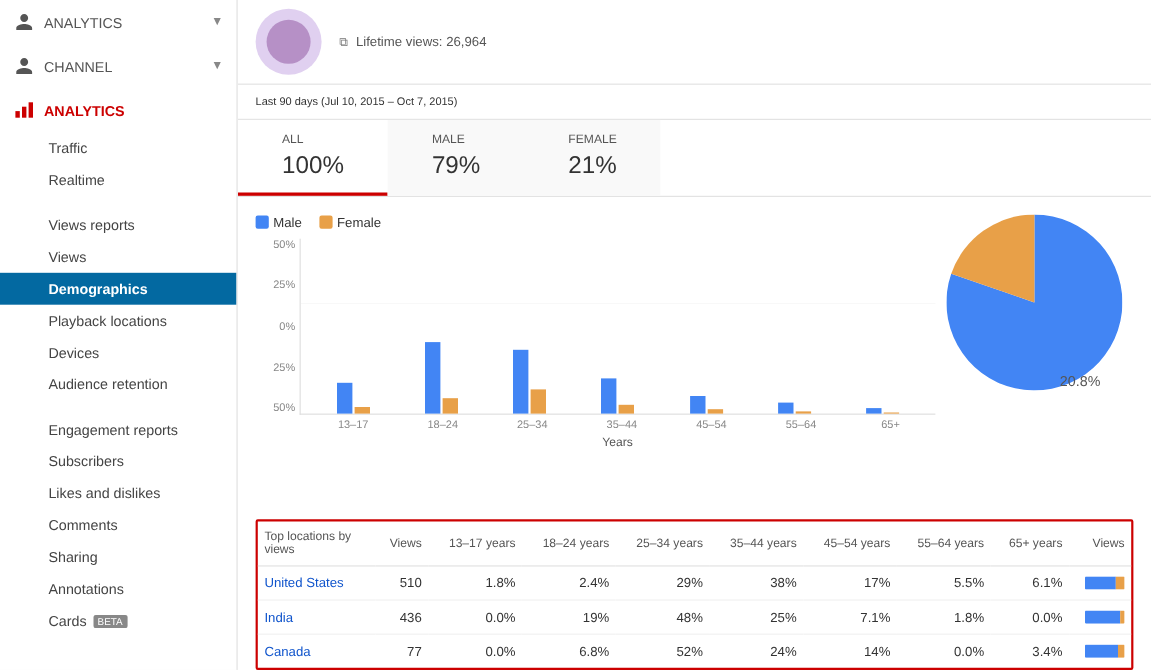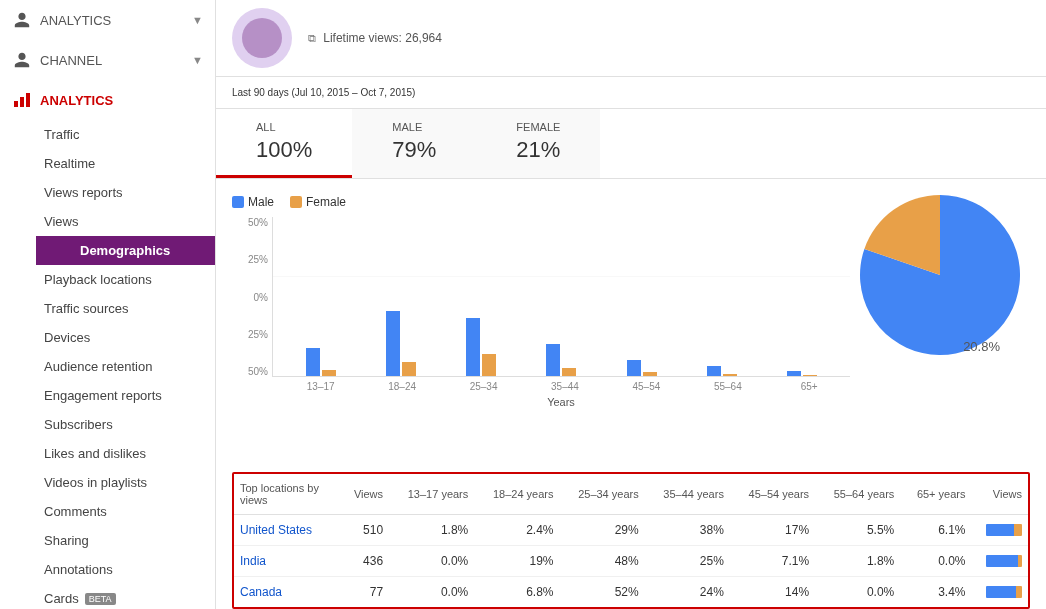--- a/index.html
+++ b/index.html
@@ -49,24 +49,23 @@
       width: 20px; height: 20px; margin-right: 8px;
       display: flex; align-items: center; justify-content: center;
     }
     .sidebar-nav-item {
       padding: 7px 12px 7px 44px;
       cursor: pointer;
       font-size: 13px;
       color: #444;
     }
     .sidebar-nav-item.active {
-      background: #701a75;
+      background: #0369a1;
       color: #fff;
       font-weight: bold;
-      margin-left: 36px;
     }
     .sidebar-divider { height: 12px; }
 
     
     #main {
       flex: 1;
       overflow-y: auto;
       background: #fff;
       padding: 0;
     }
@@ -234,28 +233,26 @@
     <span>ANALYTICS</span>
   </div>
 
   <div class="sidebar-nav-item">Traffic</div>
   <div class="sidebar-nav-item">Realtime</div>
   <div class="sidebar-divider"></div>
   <div class="sidebar-nav-item">Views reports</div>
   <div class="sidebar-nav-item">Views</div>
   <div class="sidebar-nav-item active">Demographics</div>
   <div class="sidebar-nav-item">Playback locations</div>
-  <div class="sidebar-nav-item">Traffic sources</div>
   <div class="sidebar-nav-item">Devices</div>
   <div class="sidebar-nav-item">Audience retention</div>
   <div class="sidebar-divider"></div>
   <div class="sidebar-nav-item">Engagement reports</div>
   <div class="sidebar-nav-item">Subscribers</div>
   <div class="sidebar-nav-item">Likes and dislikes</div>
-  <div class="sidebar-nav-item">Videos in playlists</div>
   <div class="sidebar-nav-item">Comments</div>
   <div class="sidebar-nav-item">Sharing</div>
   <div class="sidebar-nav-item">Annotations</div>
   <div class="sidebar-nav-item" style="display:flex;align-items:center;gap:6px;">
     <span>Cards</span>
     <span style="background:#888;color:#fff;font-size:9px;padding:1px 4px;border-radius:2px;">BETA</span>
   </div>
 </div>
 
 <div id="main">

